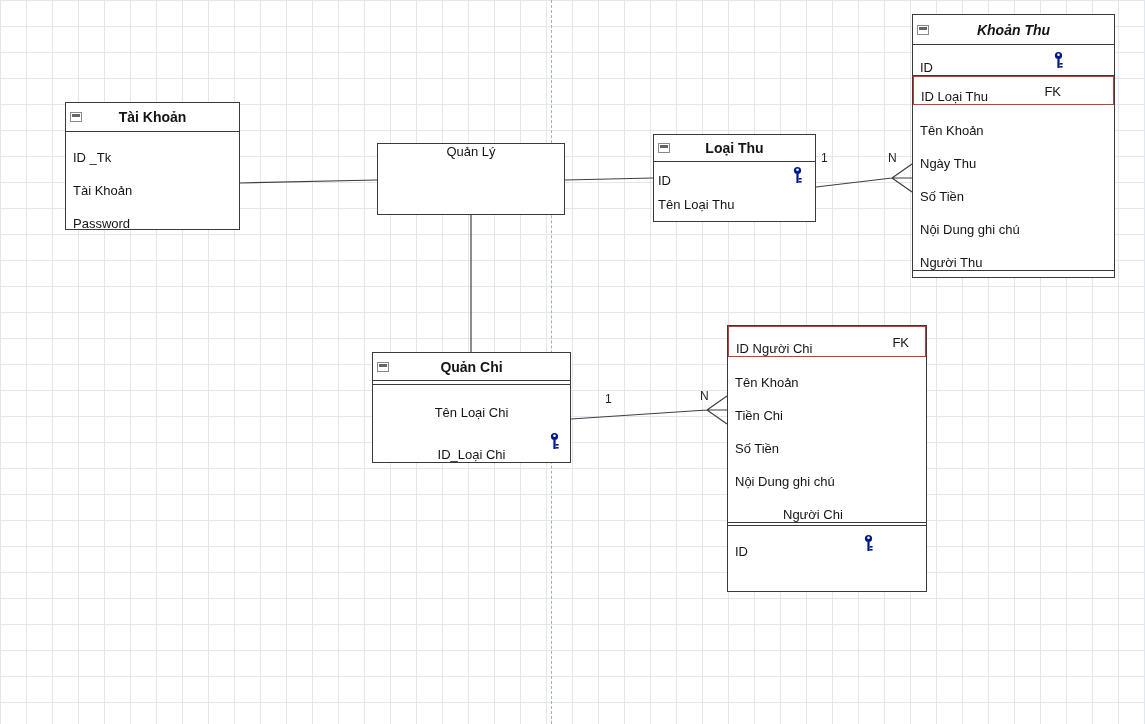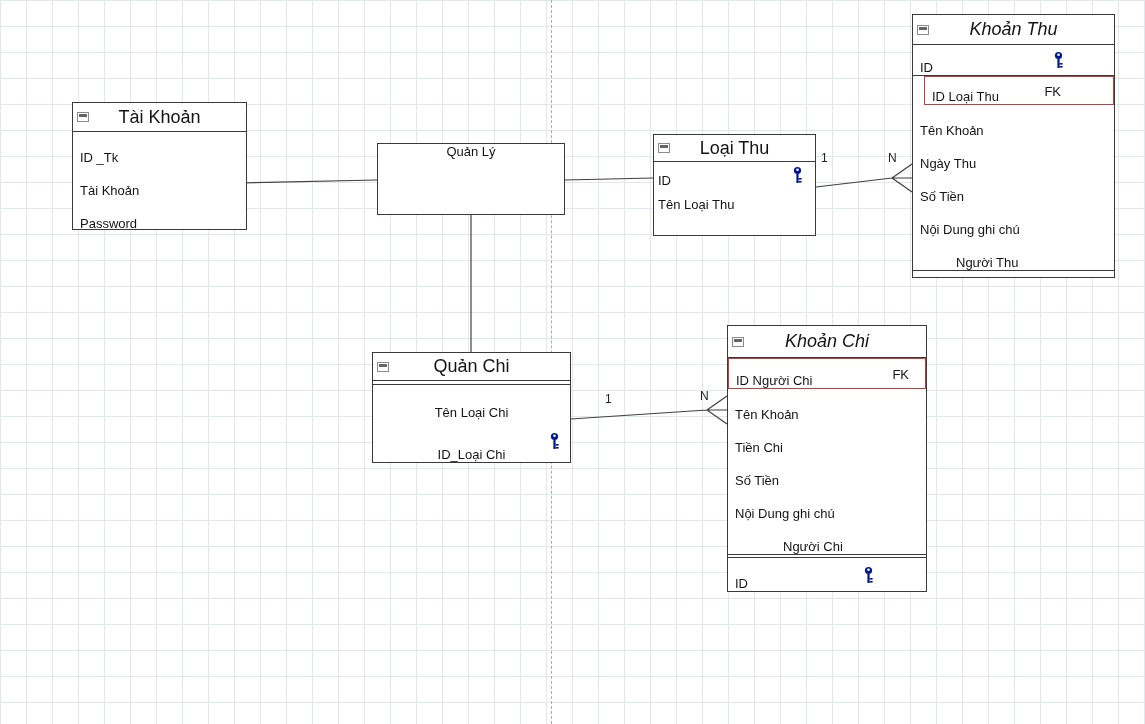--- a/index.html
+++ b/index.html
@@ -17,21 +17,21 @@
   .pagebreak{ position:absolute; left:551px; top:0; bottom:0; width:0; border-left:1px dashed #a9adb3; }
 
   .wires{ position:absolute; left:0; top:0; }
   .wires line, .wires path{ stroke:#404040; stroke-width:1.2; fill:none; }
 
   .card{ position:absolute; font-size:12px; color:#222; }
 
   .entity{ position:absolute; background:#fff; border:1px solid #3a3a3a; overflow:hidden; }
   .ehead{ position:relative; display:flex; align-items:center; justify-content:center; border-bottom:1px solid #3a3a3a; background:#fff; }
   .ehead.italic .etitle{ font-style:italic; }
-  .etitle{ font-size:18px; white-space:nowrap; }
+  .etitle{ font-size:14px; white-space:nowrap;font-weight:bold; }
   .collapse{ position:absolute; left:4px; top:50%; transform:translateY(-50%); width:12px; height:10px; border:1px solid #8a8a8a; background:#fff; }
   .collapse::before{ content:""; position:absolute; left:1px; right:1px; top:1px; height:3px; background:#666; }
 
   .erow{ position:relative; display:flex; align-items:flex-end; padding:0 7px; white-space:nowrap; }
   .erow.center{ justify-content:center; }
   .fkrow{ border:1px solid #c43c3c; }
   .fktag{ position:absolute; top:50%; transform:translateY(-50%); }
   .keyicon{ position:absolute; top:50%; transform:translateY(-50%); }
 
   .spacer{ border-bottom:1px solid #3a3a3a; }
@@ -53,41 +53,41 @@
     <line x1="471" y1="215" x2="471" y2="352"></line>
     <path d="M816,187 L892,178 M892,178 L912,164 M892,178 L912,178 M892,178 L912,192"></path>
     <path d="M571,419 L707,410 M707,410 L727,396 M707,410 L727,410 M707,410 L727,424"></path>
   </svg>
 
   <span class="card" style="left:821px; top:151px;">1</span>
   <span class="card" style="left:888px; top:151px;">N</span>
   <span class="card" style="left:605px; top:392px;">1</span>
   <span class="card" style="left:700px; top:389px;">N</span>
 
-  <div class="entity" style="left:72px; top:102px; width:175px; height:128px;">
+  <div class="entity" style="left:65px; top:102px; width:175px; height:128px;">
     <div class="ehead" style="height:29px;">
       <span class="collapse"></span>
       <span class="etitle">Tài Khoản</span>
     </div>
     <div class="erow" style="height:33px;">
       <span>ID _Tk</span>
     </div>
     <div class="erow" style="height:33px;">
       <span>Tài Khoản</span>
     </div>
     <div class="erow" style="height:33px;">
       <span>Password</span>
     </div>
   </div>
 
   <div class="plainbox" style="left:377px; top:143px; width:188px; height:72px;">
     <span>Quản Lý</span>
   </div>
 
-  <div class="entity" style="left:653px; top:134px; width:163px; height:102px;">
+  <div class="entity" style="left:653px; top:134px; width:163px; height:88px;">
     <div class="ehead" style="height:27px;">
       <span class="collapse"></span>
       <span class="etitle">Loại Thu</span>
     </div>
     <div class="erow" style="height:26px; padding-left:4px;">
       <span>ID</span>
       <svg class="keyicon" style="right:12px;" width="11" height="18" viewBox="0 0 11 18">
         <circle cx="5.5" cy="4.5" r="3.6" fill="#00188f"></circle>
         <circle cx="5.5" cy="3.8" r="1.3" fill="#ffffff"></circle>
         <rect x="4.4" y="7.5" width="2.2" height="9.5" fill="#00188f"></rect>
@@ -108,37 +108,37 @@
     <div class="erow" style="height:31px; border-bottom:1px solid #3a3a3a;">
       <span>ID</span>
       <svg class="keyicon" style="right:50px;" width="11" height="18" viewBox="0 0 11 18">
         <circle cx="5.5" cy="4.5" r="3.6" fill="#00188f"></circle>
         <circle cx="5.5" cy="3.8" r="1.3" fill="#ffffff"></circle>
         <rect x="4.4" y="7.5" width="2.2" height="9.5" fill="#00188f"></rect>
         <rect x="6.6" y="12" width="3" height="1.6" fill="#00188f"></rect>
         <rect x="6.6" y="15" width="3" height="1.6" fill="#00188f"></rect>
       </svg>
     </div>
-    <div class="erow fkrow" style="height:29px;margin-left:11px;">
+    <div class="erow fkrow" style="height:29px;">
       <span>ID Loại Thu</span>
       <span class="fktag" style="right:52px;">FK</span>
     </div>
     <div class="erow" style="height:33px;">
       <span>Tên Khoản</span>
     </div>
     <div class="erow" style="height:33px;">
       <span>Ngày Thu</span>
     </div>
     <div class="erow" style="height:33px;">
       <span>Số Tiền</span>
     </div>
     <div class="erow" style="height:33px;">
       <span>Nội Dung ghi chú</span>
     </div>
-    <div class="erow" style="height:33px;margin-left:36px;">
+    <div class="erow" style="height:33px;">
       <span>Người Thu</span>
     </div>
     <div class="bstrip" style="height:9px;"></div>
   </div>
 
   <div class="entity" style="left:372px; top:352px; width:199px; height:111px;">
     <div class="ehead" style="height:28px;">
       <span class="collapse"></span>
       <span class="etitle">Quản Chi</span>
     </div>
@@ -152,24 +152,20 @@
         <circle cx="5.5" cy="4.5" r="3.6" fill="#00188f"></circle>
         <circle cx="5.5" cy="3.8" r="1.3" fill="#ffffff"></circle>
         <rect x="4.4" y="7.5" width="2.2" height="9.5" fill="#00188f"></rect>
         <rect x="6.6" y="12" width="3" height="1.6" fill="#00188f"></rect>
         <rect x="6.6" y="15" width="3" height="1.6" fill="#00188f"></rect>
       </svg>
     </div>
   </div>
 
   <div class="entity" style="left:727px; top:325px; width:200px; height:267px;">
-    <div class="ehead italic" style="height:32px;">
-      <span class="collapse"></span>
-      <span class="etitle">Khoản Chi</span>
-    </div>
     <div class="erow fkrow" style="height:31px;">
       <span>ID Người Chi</span>
       <span class="fktag" style="right:16px;">FK</span>
     </div>
     <div class="erow" style="height:33px;">
       <span>Tên Khoản</span>
     </div>
     <div class="erow" style="height:33px;">
       <span>Tiền Chi</span>
     </div>

